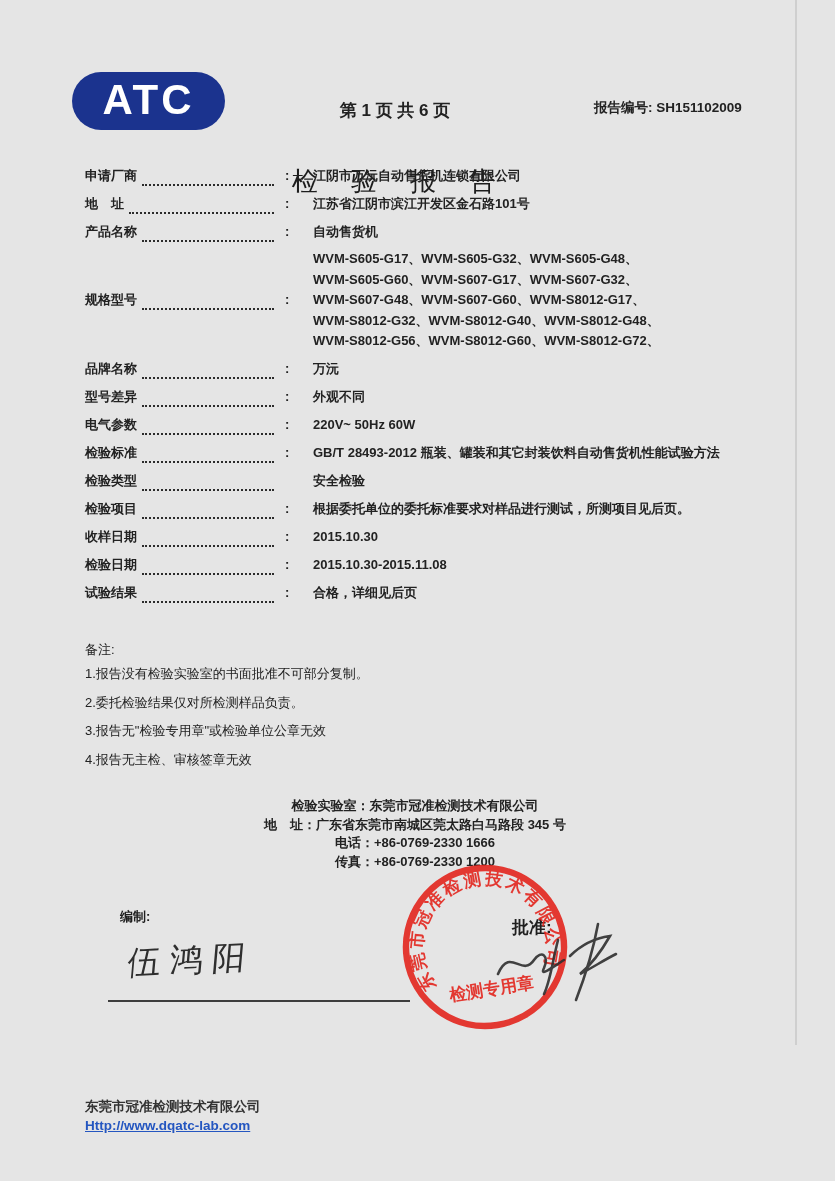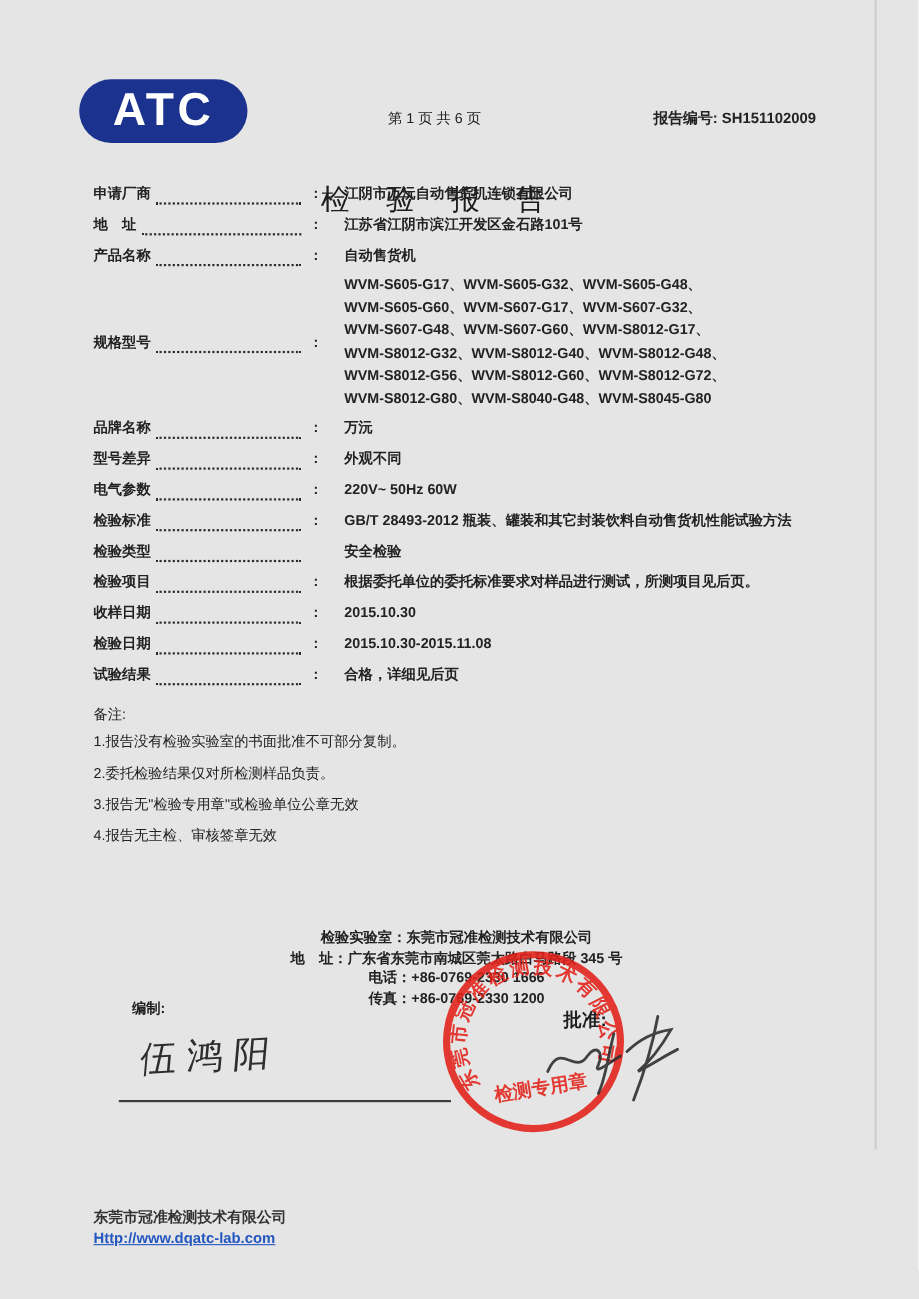--- a/index.html
+++ b/index.html
@@ -21,21 +21,21 @@
     width:153px;height:58px;border-radius:29px;
     background:#1b338e;
     display:flex;align-items:center;justify-content:center;
   }
   .logo span{
     color:#ffffff;font-size:42px;font-weight:bold;letter-spacing:3px;
     transform:translateY(-1px);
   }
   .page-info{
     position:absolute;left:0;top:99px;width:790px;
-    text-align:center;font-size:13px;font-weight:normal;color:#222;
+    text-align:center;font-size:17px;font-weight:bold;color:#222;
   }
   .report-no{
     position:absolute;left:594px;top:99px;
     font-size:13.5px;font-weight:bold;color:#222;
   }
   .doc-title{
     position:absolute;left:0;top:117px;width:800px;
     text-align:center;font-size:26px;font-weight:normal;color:#1c1c1c;
     letter-spacing:13px;
     margin-top:47px;
@@ -60,21 +60,21 @@
   
   .notes{
     position:absolute;left:85px;top:640px;width:660px;
     font-size:13px;font-weight:normal;color:#222;
   }
   .notes .note-title{line-height:20px;}
   .notes .note-item{line-height:28.5px;}
   
   .lab-block{
     position:absolute;left:85px;top:797px;width:660px;
-    text-align:center;font-size:13px;font-weight:bold;color:#222;margin-top:46px;
+    text-align:center;font-size:13px;font-weight:bold;color:#222;
   }
   .lab-line{line-height:18.5px;}
   
   .prepared-label{position:absolute;left:120px;top:908px;font-size:13px;font-weight:bold;}
   .approved-label{position:absolute;left:512px;top:916px;font-size:17px;font-weight:bold;z-index:1;}
   .prepared-sig{
     position:absolute;left:128px;top:938px;
     font-size:33px;color:#2e2e2e;letter-spacing:9px;
     transform:skewX(-8deg) rotate(-3deg);
     font-weight:normal;
@@ -144,21 +144,20 @@
           <span class="ftext">规格型号</span>
           <span class="leader"></span>
         </span>
         <span class="fcolon">:</span>
         <span class="fvalue">
           <div class="spec-line">WVM-S605-G17、WVM-S605-G32、WVM-S605-G48、</div>
           <div class="spec-line">WVM-S605-G60、WVM-S607-G17、WVM-S607-G32、</div>
           <div class="spec-line">WVM-S607-G48、WVM-S607-G60、WVM-S8012-G17、</div>
           <div class="spec-line">WVM-S8012-G32、WVM-S8012-G40、WVM-S8012-G48、</div>
           <div class="spec-line">WVM-S8012-G56、WVM-S8012-G60、WVM-S8012-G72、</div>
-          <div class="spec-line">WVM-S8012-G80、WVM-S8040-G48、WVM-S8045-G80</div>
         </span>
       </div>
       <div class="field-row">
         <span class="flabel">
           <span class="ftext">品牌名称</span>
           <span class="leader"></span>
         </span>
         <span class="fcolon">:</span>
         <span class="fvalue">万沅</span>
       </div>

